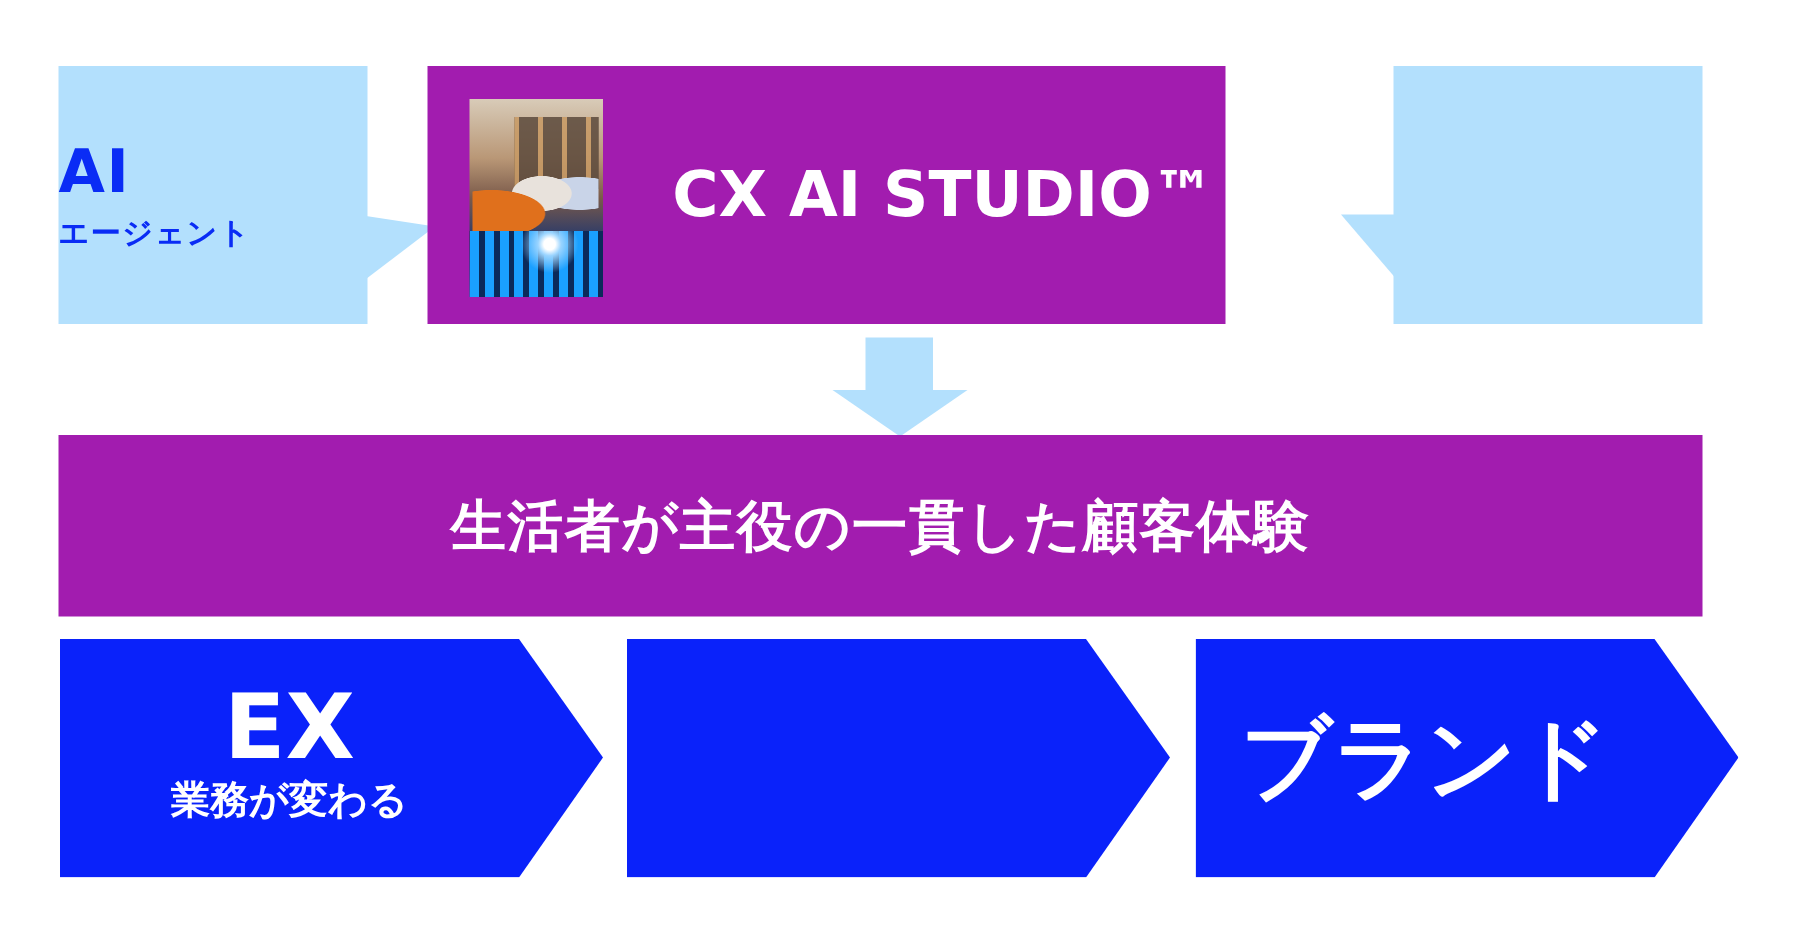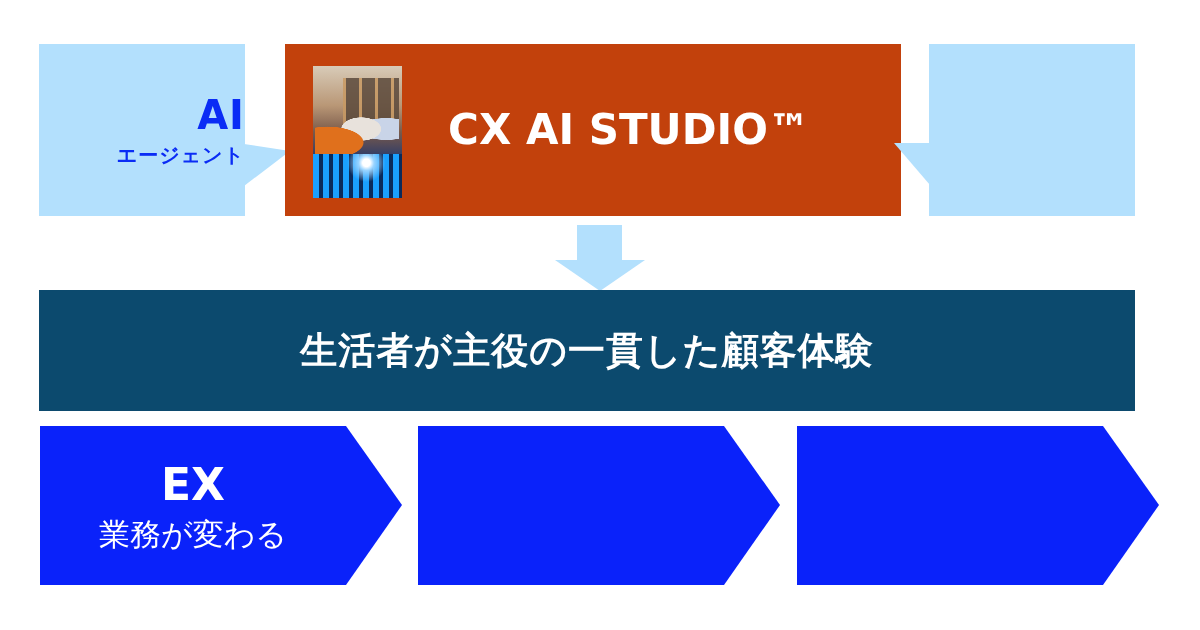--- a/index.html
+++ b/index.html
@@ -3,63 +3,63 @@
 <meta charset="utf-8">
 <style>
   html, body { margin: 0; padding: 0; }
   body {
     width: 1200px; height: 630px; background: #ffffff; position: relative; overflow: hidden;
     font-family: "DejaVu Sans", "Liberation Sans", sans-serif;
   }
   .abs { position: absolute; }
   .light-box {
     position: absolute; background: #b3e0fd; top: 44px; height: 172px;
-    display: flex; flex-direction: column; align-items: flex-end; justify-content: center;
+    display: flex; flex-direction: column; align-items: flex-start; justify-content: center;
     color: #0a2cf5;
   }
   .light-box .big { font-size: 40px; font-weight: bold; line-height: 44px; letter-spacing: 1px; }
   .light-box .small { font-size: 20px; font-weight: bold; line-height: 24px; margin-top: 6px; letter-spacing: 1px; }
   #left-box { left: 39px; width: 206px; }
   #right-box { left: 929px; width: 206px; }
   #center-box {
-    position: absolute; left: 285px; top: 44px; width: 616px; height: 172px; background: #c2410c;
+    position: absolute; left: 285px; top: 44px; width: 532px; height: 172px; background: #a21caf;
   }
   #photo {
     position: absolute; left: 28px; top: 22px; width: 89px; height: 132px; overflow: hidden;
     background: linear-gradient(180deg, #d8cbb8 0%, #b99776 30%, #7a5a4a 50%, #2a3a6a 70%, #1a5aa8 85%, #3a8ae0 100%);
   }
   #photo .shelf { position: absolute; left: 30px; top: 12px; width: 56px; height: 48px;
     background: repeating-linear-gradient(90deg, #c89a64 0 3px, #5c4a3c 3px 16px),
                 #5c4a3c; opacity: .85; }
   #photo .people { position: absolute; left: 2px; top: 45px; width: 84px; height: 45px;
     background: radial-gradient(ellipse at 15% 70%, #e0701c 0 35%, transparent 36%),
                 radial-gradient(ellipse at 55% 40%, #e8e2dc 0 30%, transparent 31%),
                 radial-gradient(ellipse at 85% 40%, #c9d4e8 0 28%, transparent 29%); }
   #photo .table { position: absolute; left: 0; top: 88px; width: 89px; height: 44px;
     background: radial-gradient(circle at 60% 20%, #ffffff 0 6%, #9ad4ff 12%, transparent 30%),
                 repeating-linear-gradient(90deg, #1aa0ff 0 6px, #0b2a5a 6px 10px); }
   #center-title {
     position: absolute; left: 154px; top: 58px; width: 380px; text-align: center;
     color: #ffffff; font-size: 42px; font-weight: bold; line-height: 56px; letter-spacing: 0px;
   }
   #main-bar {
-    position: absolute; left: 39px; top: 290px; width: 1096px; height: 121px; background: #0c4a6e;
+    position: absolute; left: 39px; top: 290px; width: 1096px; height: 121px; background: #a21caf;
     display: flex; align-items: center; justify-content: center;
   }
   #main-bar span { color: #ffffff; font-size: 37px; font-weight: bold; letter-spacing: 1px; }
   .chevron {
     position: absolute; top: 426px; height: 159px; width: 362px; background: #0a22fa;
     clip-path: polygon(0 0, 306px 0, 362px 79px, 306px 159px, 0 159px);
   }
   .chevron .txt {
     position: absolute; left: 0; width: 306px; top: 0; height: 159px;
     display: flex; flex-direction: column; align-items: center; justify-content: center; color: #fff;
   }
-  .chevron .t1 { font-size: 44px; font-weight: bold; line-height: 50px; }
-  .chevron .t2 { font-size: 31px; font-weight: normal; line-height: 36px; margin-top: 6px; }
+  .chevron .t1 { font-size: 60px; font-weight: bold; line-height: 50px; }
+  .chevron .t2 { font-size: 26px; font-weight: bold; line-height: 36px; margin-top: 6px; }
   #chev-1 { left: 40px; }
   #chev-2 { left: 418px; }
   #chev-3 { left: 797px; }
 </style>
 </head>
 <body>
 
 <div id="left-box" class="light-box">
   <div class="big">AI</div>
   <div class="small">エージェント</div>
@@ -96,14 +96,15 @@
     <div class="t1">EX</div>
     <div class="t2">業務が変わる</div>
   </div>
 </div>
 <div id="chev-2" class="chevron">
   <div class="txt">
   </div>
 </div>
 <div id="chev-3" class="chevron">
   <div class="txt">
+    <div class="t1">ブランド</div>
   </div>
 </div>
 
 </body></html>

